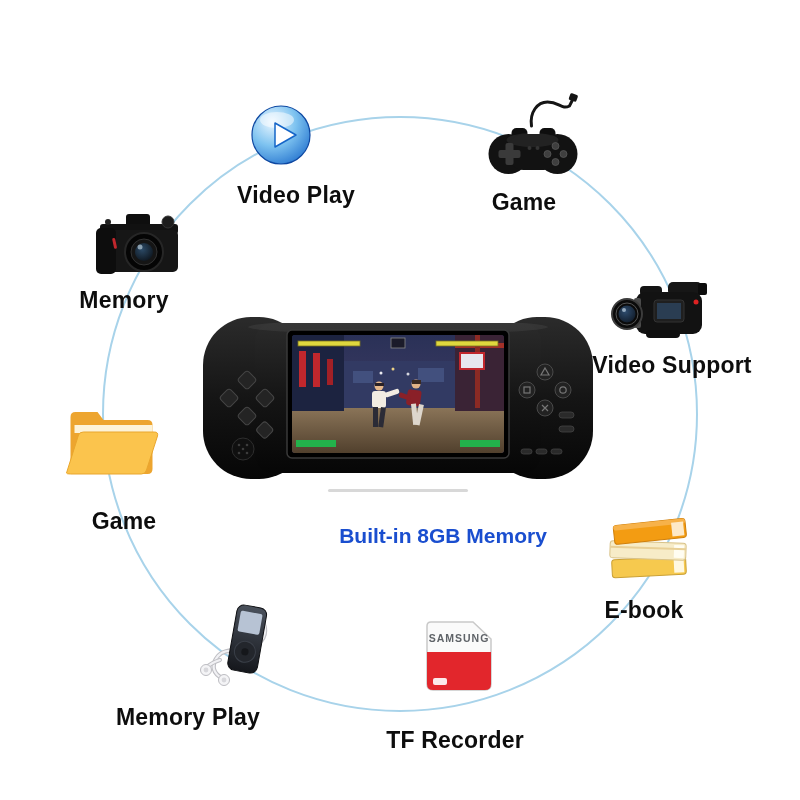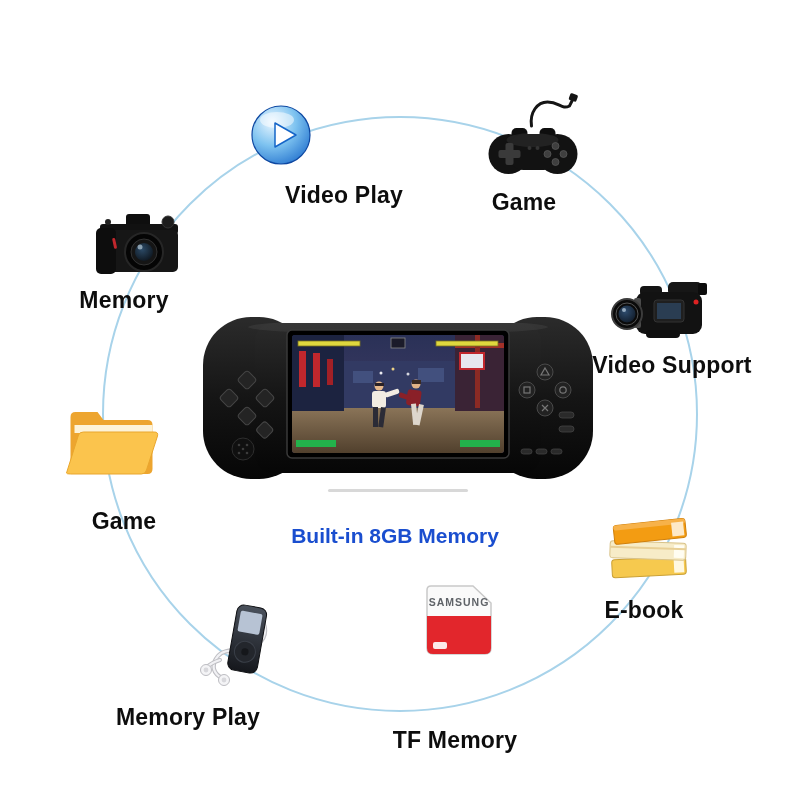--- a/index.html
+++ b/index.html
@@ -3,21 +3,21 @@
 <meta charset="utf-8">
 <style>
   html,body{margin:0;padding:0;background:#fff;}
   .canvas{position:relative;width:800px;height:800px;background:#ffffff;overflow:hidden;
           font-family:"Liberation Sans",sans-serif;}
   .layer{position:absolute;left:0;top:0;}
   .f-icon{position:absolute;transform:translateX(-50%);}
   .f-label{position:absolute;transform:translateX(-50%);font-weight:700;font-size:23px;
            color:#0d0d0d;white-space:nowrap;letter-spacing:.2px;}
   .caption{position:absolute;transform:translateX(-50%);font-weight:700;font-size:21px;
-           color:#1a4ecf;white-space:nowrap;}
+           color:#1a4ecf;white-space:nowrap;margin-left:48px;}
   svg{display:block;}
 </style>
 </head>
 <body>
 
 <div class="canvas">
 
   <svg class="layer" width="800" height="800">
     <circle cx="400" cy="414" r="297" fill="none" stroke="#a8d3ea" stroke-width="2"></circle>
 
@@ -150,21 +150,21 @@
             <stop offset="0" stop-color="#eaf6ff"></stop>
               <stop offset="0.45" stop-color="#7ec3f0"></stop>
               <stop offset="1" stop-color="#1565c8"></stop>
           </radialGradient>
         </defs>
         <circle cx="31" cy="31" r="29" fill="url(#playG)" stroke="#0d47a1" stroke-width="1.2"></circle>
         <ellipse cx="27" cy="16" rx="17" ry="8" fill="#ffffff" opacity="0.5"></ellipse>
         <path d="M25 19 L25 43 L46 31 Z" fill="#ffffff" stroke="#1565c8" stroke-width="1.5" stroke-linejoin="round"></path>
       </svg>
     </div>
-    <div class="f-label" style="left:296px;top:182px;margin-left:48px;">Video Play</div>
+    <div class="f-label" style="left:296px;top:182px;">Video Play</div>
   </div>
 
   <div>
     <div class="f-icon" style="left:533px;top:92px;">
       <svg width="95" height="92" viewBox="0 0 95 92">
         <path d="M46 34 C44 20 52 10 62 10 C74 10 76 18 84 14 L88 6" fill="none" stroke="#151515" stroke-width="3" stroke-linecap="round"></path>
         <rect x="84" y="2" width="8" height="7" rx="1.5" fill="#151515" transform="rotate(20 88 5)"></rect>
         <rect x="26" y="36" width="16" height="12" rx="5" fill="#0e0e0e"></rect>
         <rect x="54" y="36" width="16" height="12" rx="5" fill="#0e0e0e"></rect>
         <circle cx="23" cy="62" r="20" fill="#121212"></circle>
@@ -293,26 +293,26 @@
           <rect x="42" y="22" width="22" height="21" rx="2" fill="#b7c3d4"></rect>
           <circle cx="53" cy="62" r="10.5" fill="#23262c" stroke="#3a3f48"></circle>
           <circle cx="53" cy="62" r="3.6" fill="#15171b"></circle>
         </g>
       </svg>
     </div>
     <div class="f-label" style="left:188px;top:704px;">Memory Play</div>
   </div>
 
   <div>
-    <div class="f-icon" style="left:459px;top:582px;">
+    <div class="f-icon" style="left:459px;top:618px;">
       <svg width="84" height="76" viewBox="0 0 84 76">
         <path d="M14 4 L56 4 L74 21 L74 66 Q74 72 68 72 L16 72 Q10 72 10 66 L10 8 Q10 4 14 4 Z" fill="#fafafa" stroke="#c9c9c9" stroke-width="1.5"></path>
         <path d="M10 34 L74 34 L74 66 Q74 72 68 72 L16 72 Q10 72 10 66 Z" fill="#e2262c"></path>
         <rect x="16" y="60" width="14" height="7" rx="2" fill="#ffffff" opacity="0.9"></rect>
         <text x="42" y="24" text-anchor="middle" font-family="Liberation Sans, sans-serif" font-size="10.5" font-weight="bold" fill="#5f6368" letter-spacing="1">SAMSUNG</text>
       </svg>
     </div>
-    <div class="f-label" style="left:455px;top:727px;">TF Memory</div>
+    <div class="f-label" style="left:455px;top:727px;">TF Recorder</div>
   </div>
 
   <div class="caption" style="left:395px;top:524px;">Built-in 8GB Memory</div>
 
 </div>
 
 </body></html>

